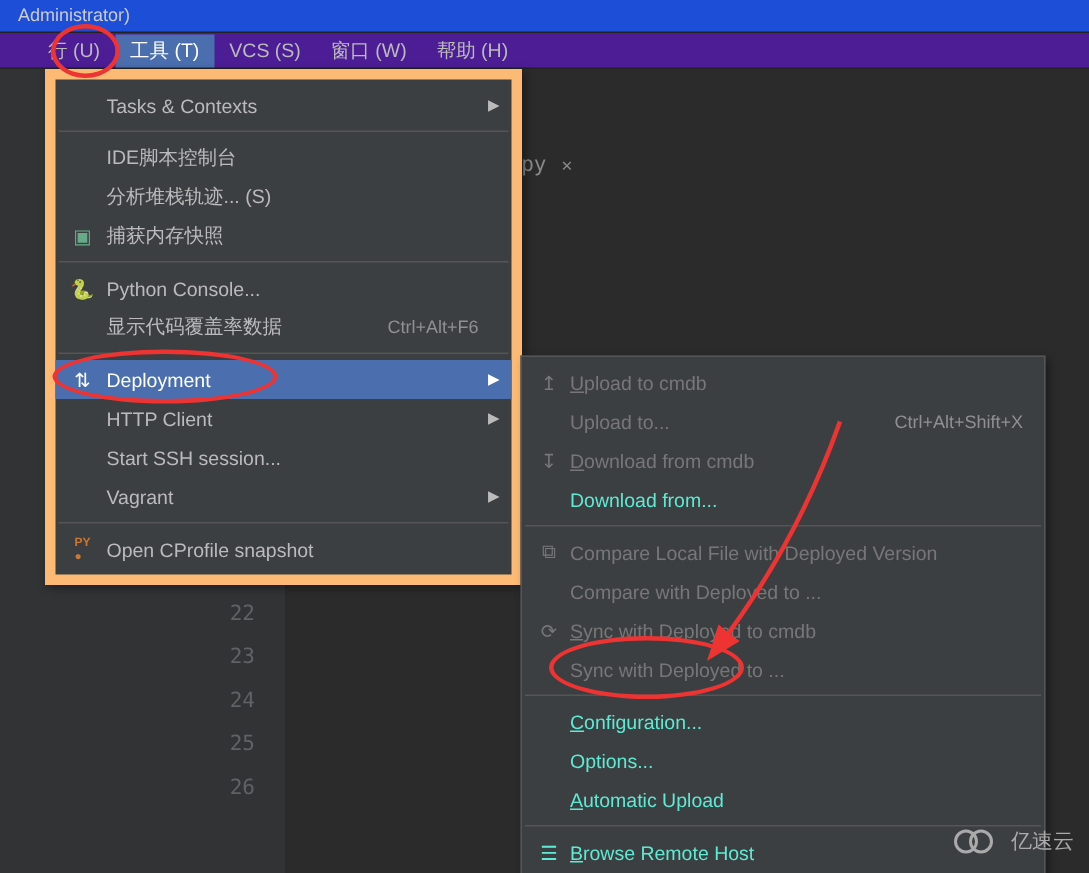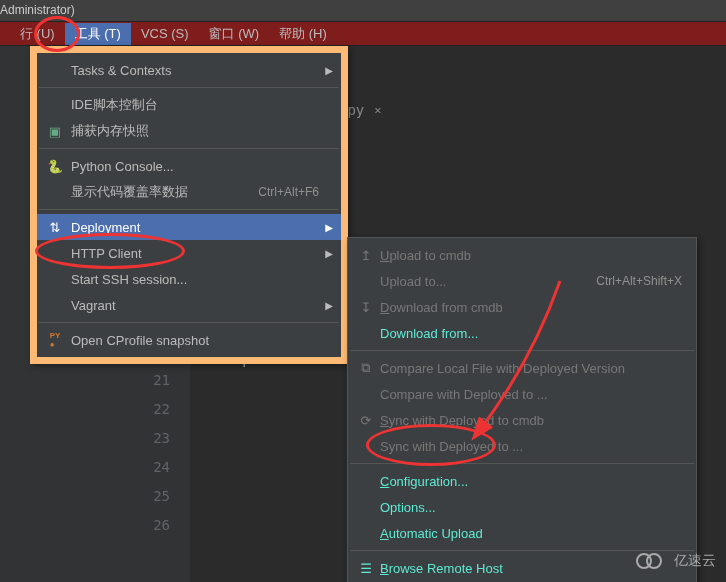--- a/index.html
+++ b/index.html
@@ -7,34 +7,34 @@
     width: 726px; height: 582px;
     background: #2b2b2b;
     font-family: "Segoe UI", "Microsoft YaHei", Arial, sans-serif;
     font-size: 13px;
     color: #bbbbbb;
     overflow: hidden;
     position: relative;
   }
   
   .titlebar {
-    background: #404040;
+    background: #1d4ed8;
     color: #cccccc;
     height: 22px; line-height: 20px;
-    padding-left: 0px;
+    padding-left: 12px;
     border-bottom: 1px solid #222;
     font-size: 12px;
   }
   
   .menubar {
-    background: #7f1d1d;
+    background: #4c1d95;
     height: 24px;
     display: flex;
     align-items: center;
-    padding-left: 10px;
+    padding-left: 22px;
     border-bottom: 1px solid #222;
     gap: 0;
   }
   .menubar .menu-item {
     padding: 2px 10px;
     color: #bbbbbb;
     font-size: 13px;
     height: 22px;
     display: flex; align-items: center;
   }
@@ -194,20 +194,24 @@
       <span class="icon"></span>
       <span class="lbl">Tasks &amp; Contexts</span>
       <span class="arrow">▶</span>
     </div>
   <div class="sep"></div>
   <div class="item">
       <span class="icon"></span>
       <span class="lbl">IDE脚本控制台</span>
     </div>
   <div class="item">
+      <span class="icon"></span>
+      <span class="lbl">分析堆栈轨迹... (S)</span>
+    </div>
+  <div class="item">
       <span class="icon" style="color:#6a8;">▣</span>
       <span class="lbl">捕获内存快照</span>
     </div>
   <div class="sep"></div>
   <div class="item">
       <span class="icon">🐍</span>
       <span class="lbl">Python Console...</span>
     </div>
   <div class="item">
       <span class="icon"></span>

